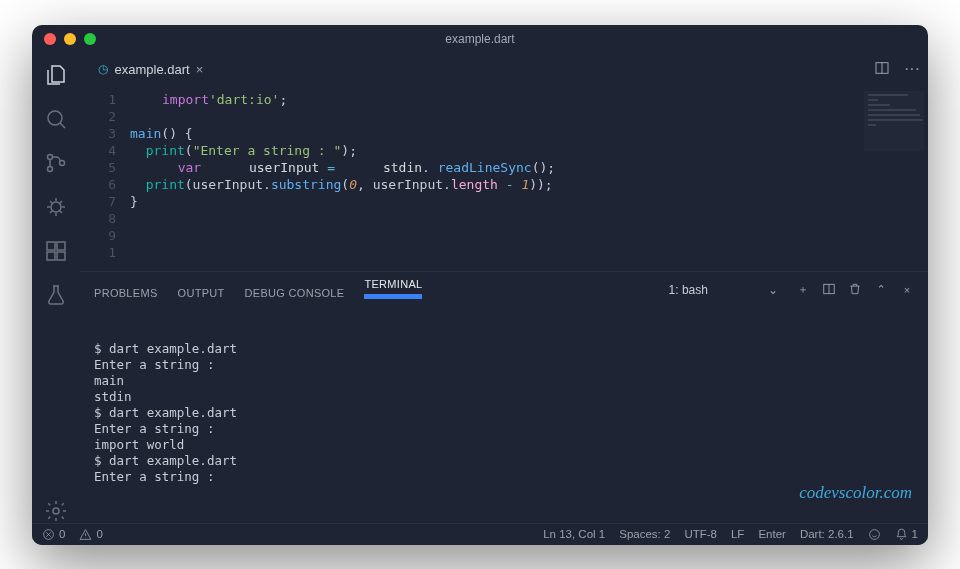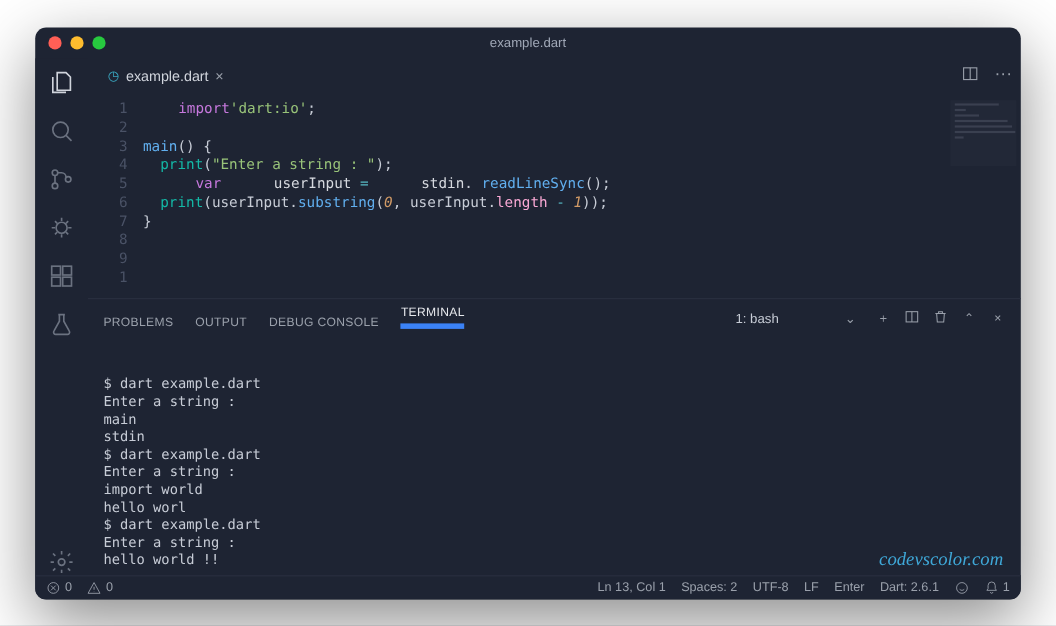--- a/index.html
+++ b/index.html
@@ -101,21 +101,21 @@
   padding: 2px 6px; cursor: pointer;
 }
 .term-select .chev { color: #9aa0ab; }
 .panel-right .ico { color: #9aa0ab; cursor: pointer; width: 14px; text-align: center; }
 .terminal {
   flex: 1; font-family: Menlo, Consolas, monospace; font-size: 12.5px;
   line-height: 16px; color: #c7ccd6; padding: 4px 14px 8px 14px;
   white-space: pre; overflow: hidden; position: relative;
 }
 .watermark {
-  position: absolute; right: 16px; bottom: 6px;
+  position: absolute; right: 16px; bottom: 22px;
   font-family: "Comic Sans MS", cursive; font-style: italic;
   color: #3fa8d8; font-size: 17px;
 }
 .statusbar {
   height: 22px; background: #1e2433; border-top: 1px solid #2a3040;
   display: flex; align-items: center; font-size: 11.5px; color: #9aa0ab;
   padding: 0 10px; gap: 14px;
 }
 .statusbar .spacer { flex: 1; }
 .status-item { display: flex; align-items: center; gap: 4px; cursor: pointer; }
@@ -251,21 +251,21 @@
             <span class="ico">
               <svg width="14" height="14" viewBox="0 0 24 24" stroke="currentColor" fill="none" stroke-width="1.6">
                   <path d="M4 7h16M9 7V4h6v3M6 7l1 13h10l1-13"></path>
                 </svg>
             </span>
             <span class="ico">⌃</span>
             <span class="ico">×</span>
           </div>
         </div>
         <div class="terminal" id="terminal">
-          <div>$ dart example.dart</div><div>Enter a string :</div><div>main</div><div>stdin</div><div>$ dart example.dart</div><div>Enter a string :</div><div>import world</div><div>hello worl</div><div>$ dart example.dart</div><div>Enter a string :</div><div>hello world !!</div><div class="watermark">codevscolor.com</div>
+          <div>$ dart example.dart</div><div>Enter a string :</div><div>main</div><div>stdin</div><div>$ dart example.dart</div><div>Enter a string :</div><div>import world</div><div>$ dart example.dart</div><div>Enter a string :</div><div class="watermark">codevscolor.com</div>
         </div>
       </div>
 
     </div>
   </div>
 
   <div class="statusbar">
     <div class="status-item">
       <svg viewBox="0 0 24 24">
           <circle cx="12" cy="12" r="9"></circle>

